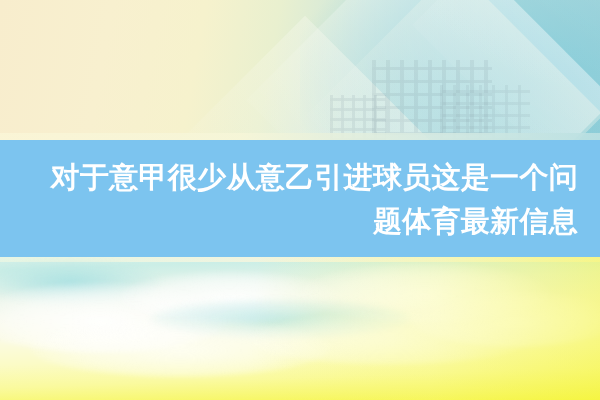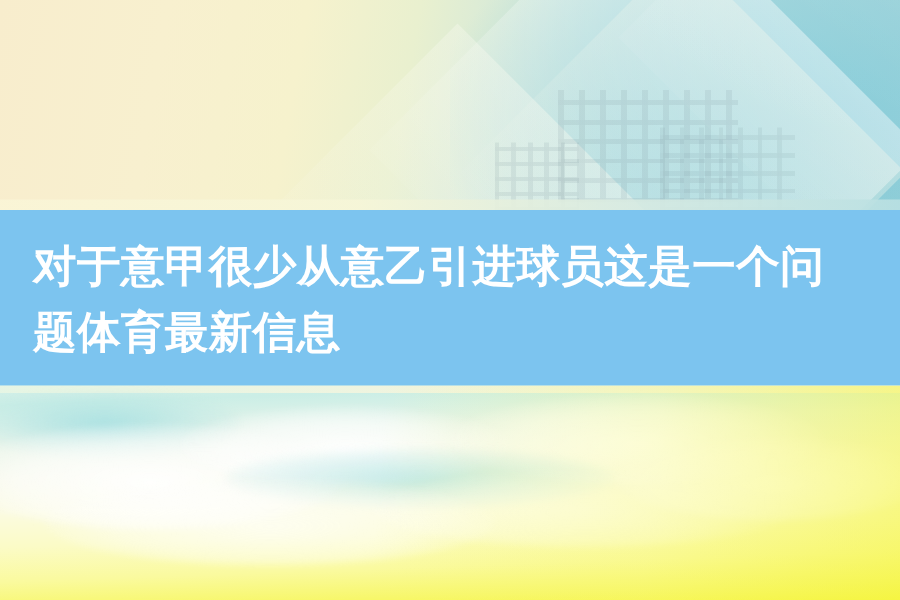--- a/index.html
+++ b/index.html
@@ -114,21 +114,21 @@
     display: flex;
     align-items: center;
     justify-content: center;
     box-sizing: border-box;
   }
   .banner-title {
     width: 600px;
     margin: 16px;
     padding: 0 6px;
     box-sizing: border-box;
-    text-align: left;
+    text-align: right;
     color: #ffffff;
     font-size: 29px;
     font-weight: 700;
     line-height: 44px;
     letter-spacing: 0.3px;
     font-family: "DejaVu Sans", "Liberation Sans", sans-serif;
     white-space: normal;
     word-break: break-all;
   }
 

